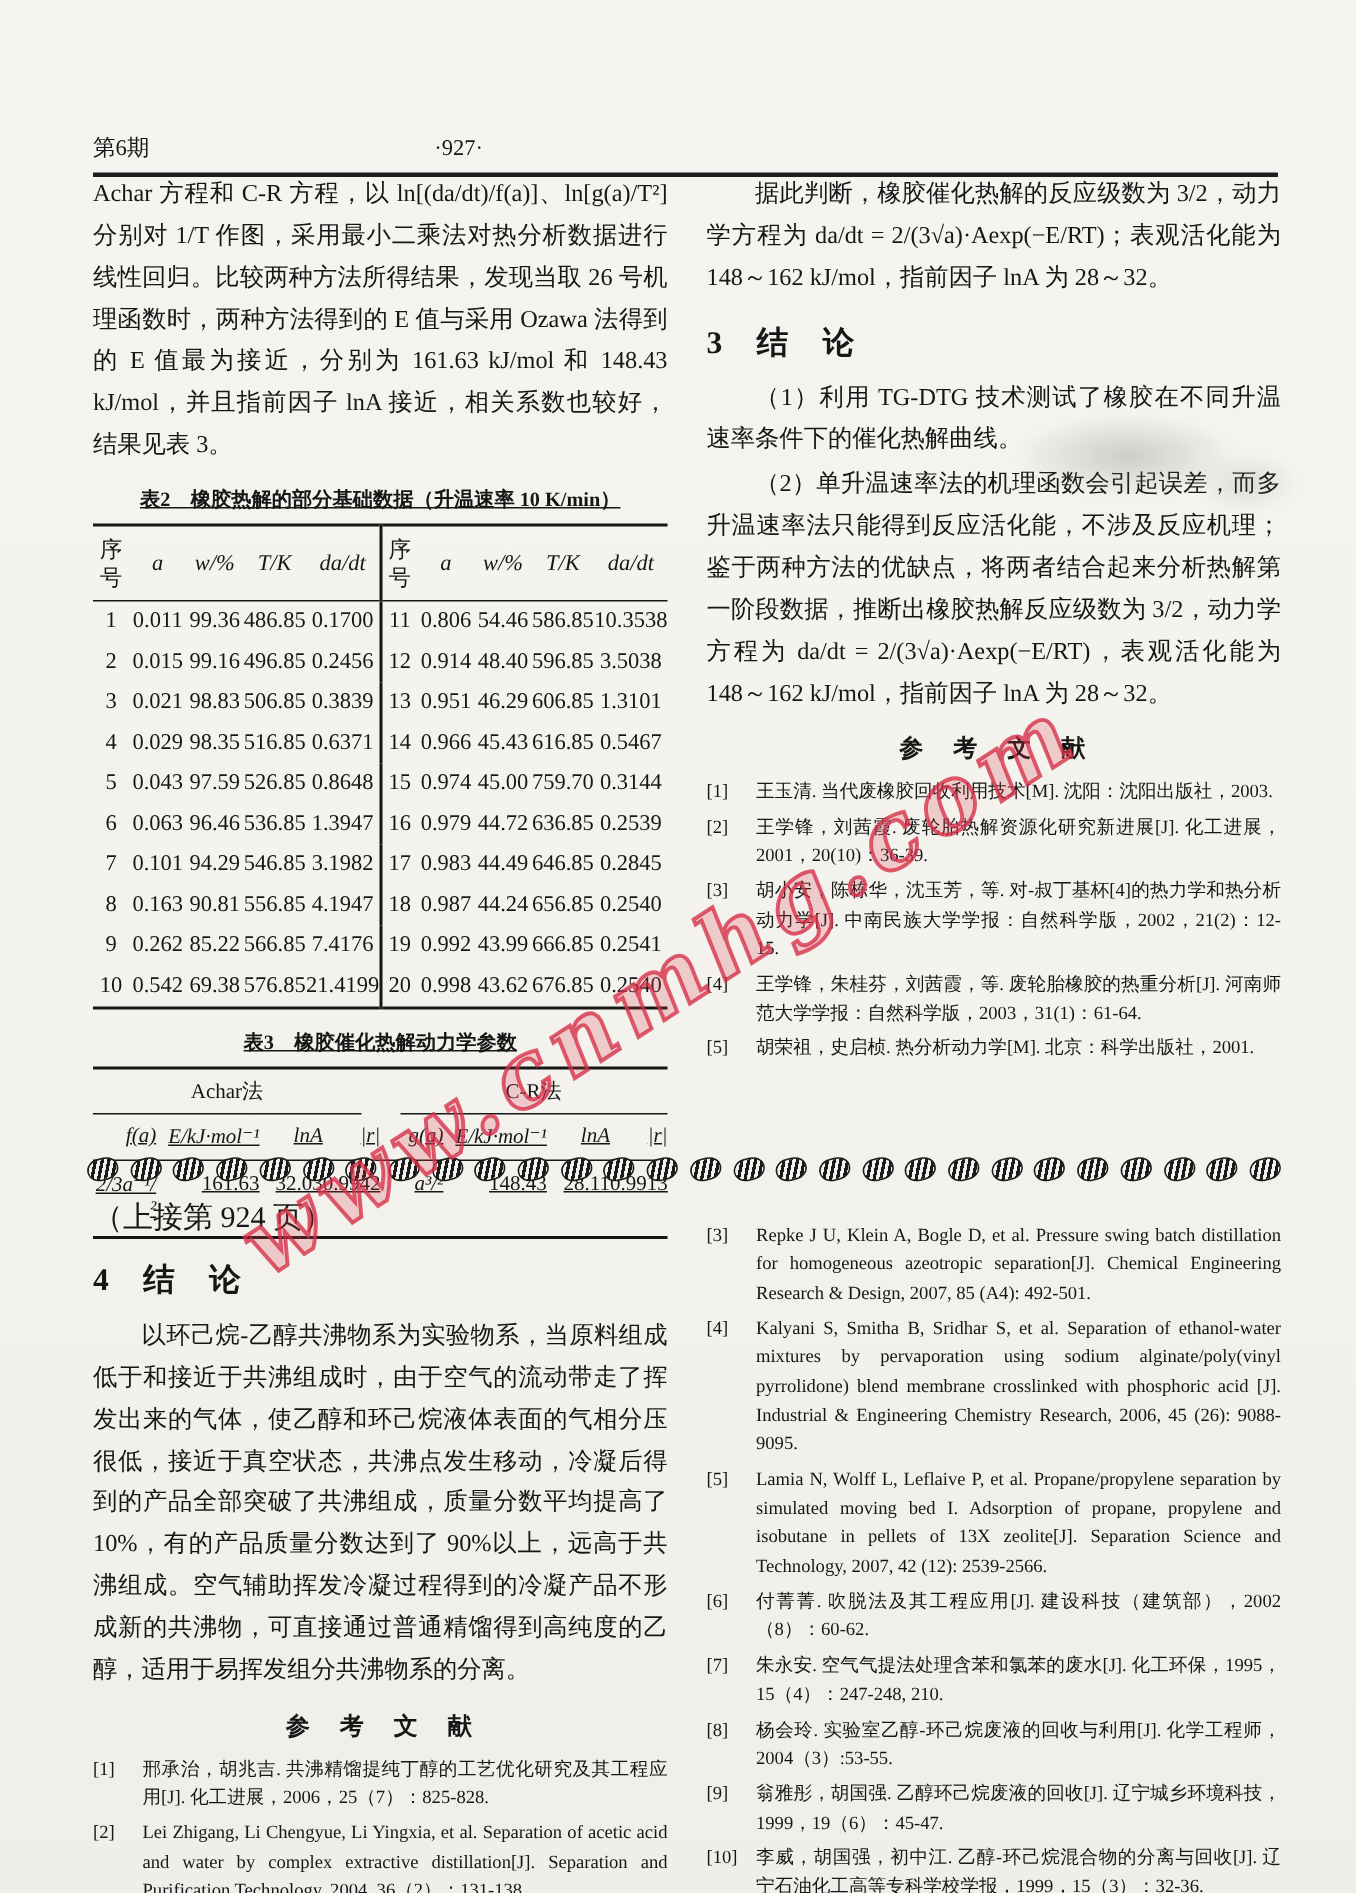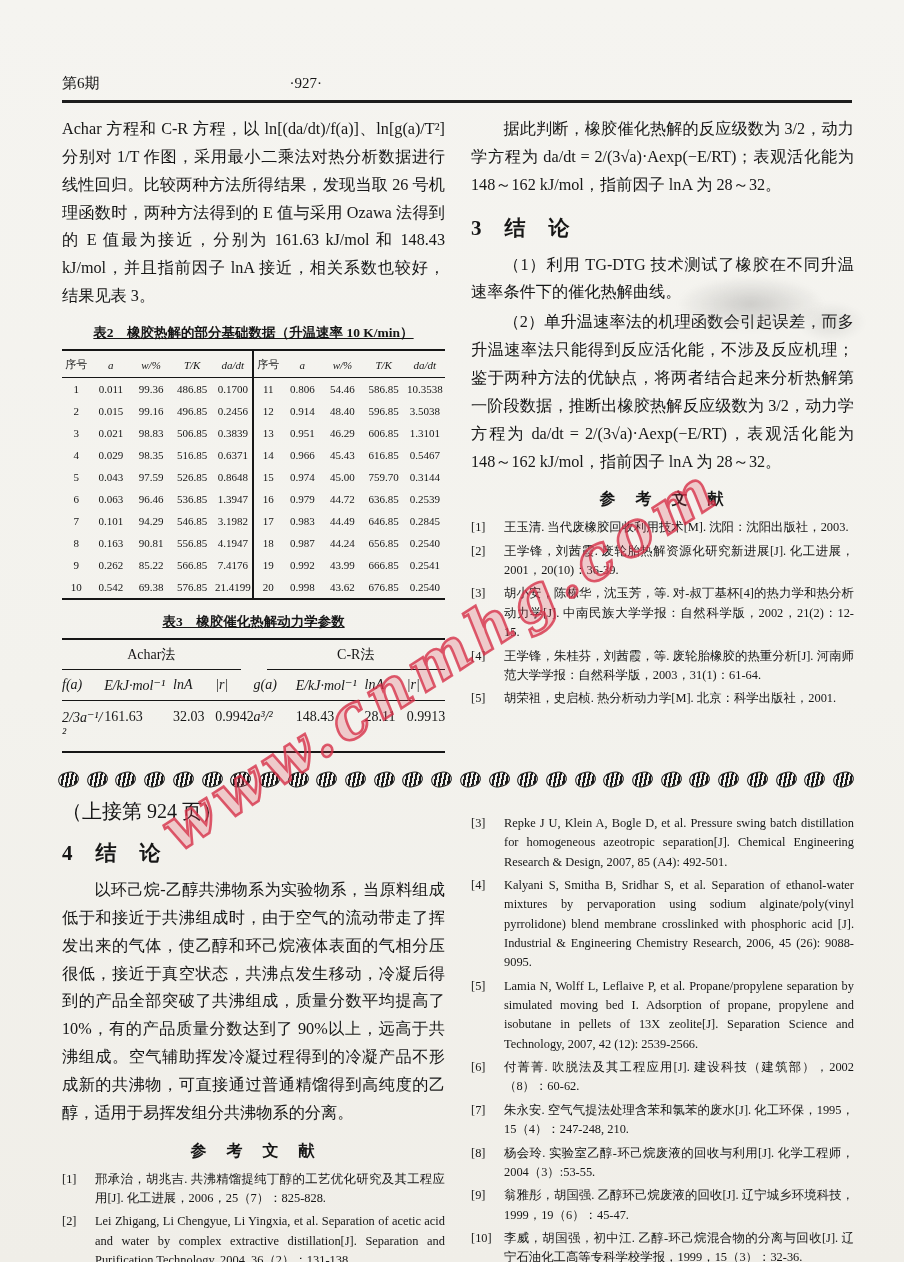--- a/index.html
+++ b/index.html
@@ -1,53 +1,53 @@
 <!DOCTYPE html>
 <html><head>
 <meta charset="utf-8">
 <style>
   html,body{margin:0;padding:0;background:#cfccc7;}
   .page{position:relative;width:904px;height:1262px;margin:0 auto;overflow:hidden;
         background:linear-gradient(180deg,#f5f4f0 0%,#f3f2ed 55%,#f0eee8 100%);
         font-family:"Liberation Serif","DejaVu Serif",serif;color:#161616;}
   
-  .header{position:absolute;top:74px;left:62px;right:52px;display:flex;align-items:baseline;
+  .header{position:absolute;top:89px;left:62px;right:52px;display:flex;align-items:baseline;
           border-bottom:3px solid #1d1d1d;padding-bottom:7px;font-size:15px;}
   .header .issue{width:130px;}
   .header .title{flex:1;text-align:center;letter-spacing:1px;}
   .header .pageno{width:130px;text-align:right;}
   
   .cols-top{position:absolute;top:116px;left:62px;width:792px;display:flex;gap:26px;}
   .cols-bottom{position:absolute;top:796px;left:62px;width:792px;display:flex;gap:26px;}
   .col{width:383px;flex:none;}
   p.body{font-size:16.2px;line-height:1.72;text-align:justify;margin:0;}
   p.indent{text-indent:2em;}
   p.mt{margin-top:2px;}
   
   .tbl-caption{font-size:13.5px;font-weight:bold;text-align:center;margin:13px 0 7px;text-decoration:underline;}
   
-  table.t2{width:100%;border-collapse:collapse;border-top:2px solid #161616;border-bottom:2px solid #161616;font-size:11px;}
+  table.t2{width:100%;border-collapse:collapse;border-top:2px solid #161616;border-bottom:2px solid #161616;font-size:15px;}
   .t2 th{font-weight:normal;font-style:italic;padding:6px 0 5px;border-bottom:1.3px solid #161616;text-align:center;}
   .t2 th:nth-child(1),.t2 th:nth-child(6){font-style:normal;}
   .t2 td{text-align:center;padding:5px 0;}
   .t2 th:nth-child(5),.t2 td:nth-child(5){border-right:2.2px solid #161616;}
   .t2 th:nth-child(1),.t2 td:nth-child(1),.t2 th:nth-child(6),.t2 td:nth-child(6){width:7.5%;}
   .t2 th:nth-child(2),.t2 td:nth-child(2),.t2 th:nth-child(7),.t2 td:nth-child(7){width:10.5%;}
   .t2 th:nth-child(3),.t2 td:nth-child(3),.t2 th:nth-child(8),.t2 td:nth-child(8){width:10.5%;}
   .t2 th:nth-child(4),.t2 td:nth-child(4),.t2 th:nth-child(9),.t2 td:nth-child(9){width:11%;}
   .t2 th:nth-child(5),.t2 td:nth-child(5),.t2 th:nth-child(10),.t2 td:nth-child(10){width:10.5%;}
   
   .t3{border-top:2px solid #161616;border-bottom:2px solid #161616;font-size:14px;}
   .t3-row{display:flex;}
   .t3-half{flex:1;display:flex;}
   .t3-grouprow .t3-half{justify-content:center;border-bottom:1.2px solid #161616;padding:6px 0 5px;font-weight:normal;}
   .t3-grouprow .t3-half:first-child{margin-right:26px;}
   .t3-headrow{border-bottom:1.2px solid #161616;}
   .t3-headrow .t3-cell{font-style:italic;padding:7px 0 6px;}
-  .t3-cell{text-align:left;}
+  .t3-cell{text-align:right;text-decoration:underline;}
   .t3-cell.c1{width:22%;} .t3-cell.c2{width:36%;} .t3-cell.c3{width:22%;} .t3-cell.c4{width:20%;}
   .t3-datarow .t3-cell{padding:8px 0 9px;}
   .t3-datarow .t3-cell.c1{font-style:italic;}
   
   .sec-heading{font-size:21px;font-weight:bold;margin:14px 0 10px;letter-spacing:1px;}
   .refs-heading{font-size:16px;font-weight:bold;text-align:center;margin:13px 0 8px;letter-spacing:2px;}
   
   .ref-item{display:flex;font-size:12.4px;line-height:1.56;margin-bottom:4px;}
   .ref-label{width:28px;flex:none;}
   .ref-text{flex:1;text-align:justify;padding-left:5px;}

